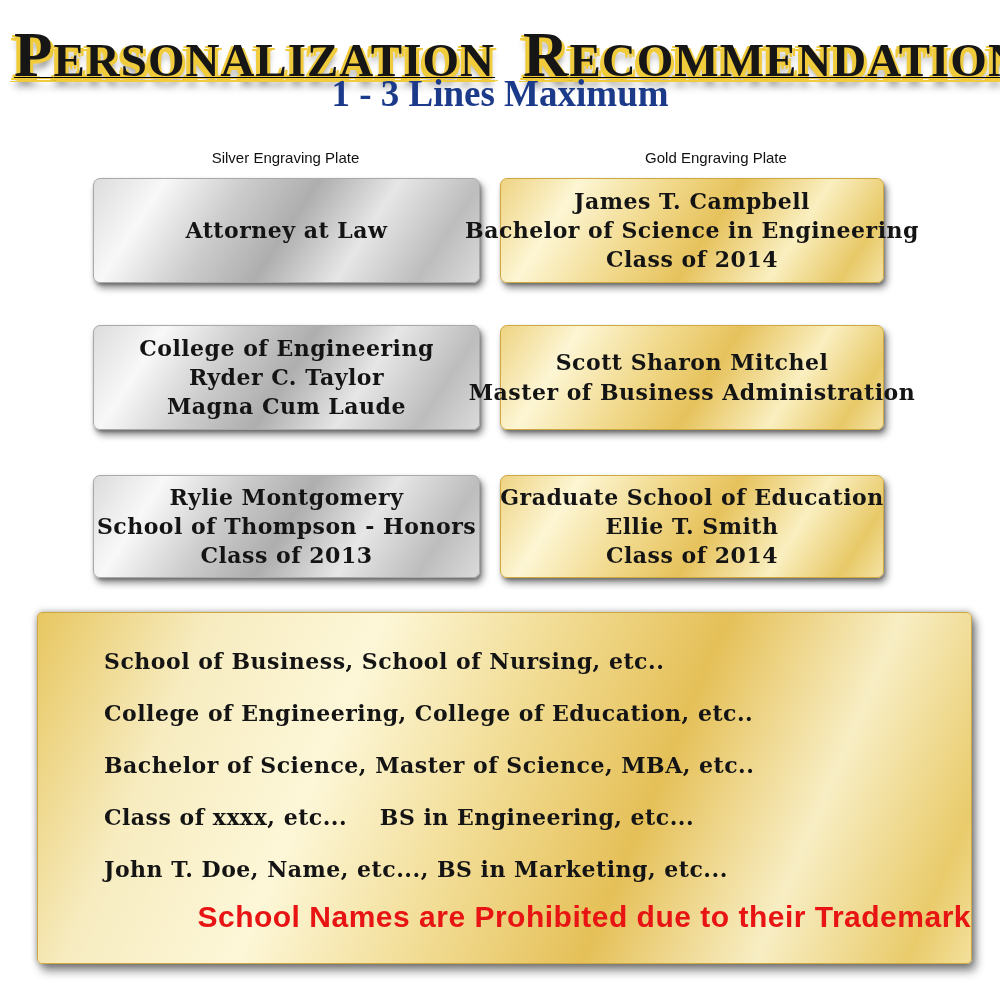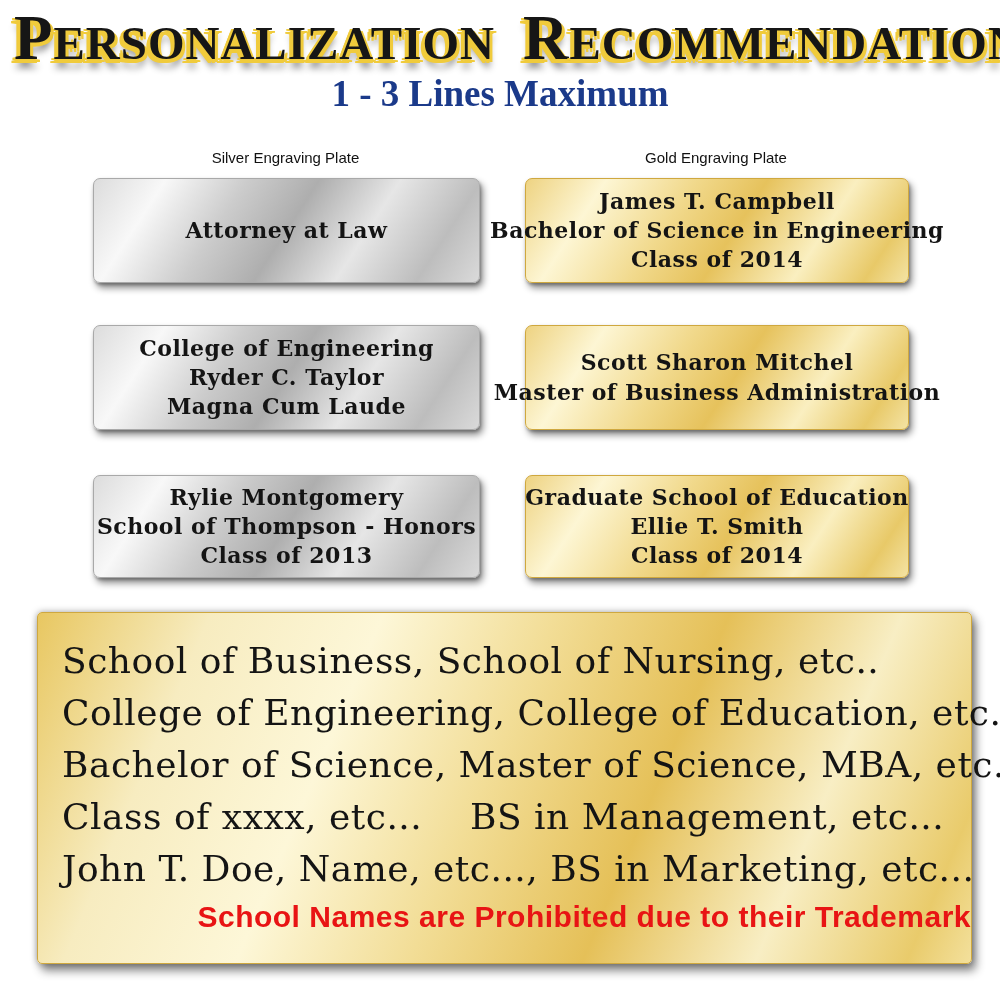--- a/index.html
+++ b/index.html
@@ -1,21 +1,21 @@
 <!DOCTYPE html>
 <html><head>
 <meta charset="utf-8">
 <style>
   html,body{margin:0;padding:0;background:#ffffff;}
   #page{position:relative;width:1000px;height:1000px;background:#ffffff;overflow:hidden;
         font-family:"Liberation Sans",sans-serif;}
 
   
   .title{position:absolute;top:2px;left:0;width:1000px;text-align:center;white-space:nowrap;}
-  .title .word{display:inline-block;margin:0 14px;}
+  .title .word{display:inline-block;margin:17px 14px;text-decoration:underline;}
   .title .cap,.title .rest{
     font-family:"Liberation Serif",serif;font-weight:bold;color:#161616;letter-spacing:1px;
     text-shadow:-3px 1px 0 #f0cb3c, 3px 3px 0 #f0cb3c, 0 4px 0 #f0cb3c,
                 -4px 4px 0 #f0cb3c, 0 9px 7px rgba(0,0,0,0.45);}
   .title .cap{font-size:63px;}
   .title .rest{font-size:47px;}
 
   .subtitle{position:absolute;top:72px;left:0;width:1000px;text-align:center;
     font-family:"Liberation Serif",serif;font-weight:bold;font-size:37px;color:#1b3a8a;}
 
@@ -35,31 +35,31 @@
   .plate.gold{background:linear-gradient(123deg,
      #eed382 0%, #fdf6d4 18%, #f1d98c 38%, #e6c25c 54%, #faefc0 74%, #e8c968 90%, #f4e3a4 100%);
      border:1px solid #cfa83f;}
   .plate .line{font-family:"DejaVu Serif",serif;font-weight:bold;font-size:22px;
      line-height:1.32;color:#141414;letter-spacing:0.5px;text-align:center;white-space:nowrap;}
 
   .p-r1{top:178px;height:103px;}
   .p-r2{top:325px;height:103px;}
   .p-r3{top:475px;height:101px;}
   .p-left{left:93px;width:385px;}
-  .p-right{left:525px;width:382px;}
+  .p-right{left:500px;width:382px;}
 
   
   .examples{position:absolute;left:37px;top:612px;width:935px;height:352px;border-radius:5px;
     background:linear-gradient(113deg,
       #e8c761 0%, #f7ecc0 16%, #fdf7d8 32%, #f2dd96 48%, #e5c058 64%, #f8eec4 80%, #e9cb6b 94%, #f3e09c 100%);
     border:1px solid #cfa83f;
     box-shadow:0 0 7px rgba(0,0,0,0.35), 4px 7px 10px rgba(0,0,0,0.45);
     box-sizing:border-box;padding-top:22px;}
-  .examples .ex-line{font-family:"DejaVu Serif",serif;font-weight:normal;font-size:36px;
-    color:#141414;line-height:52px;padding-left:24px;white-space:pre;letter-spacing:0.5px;}
+  .examples .ex-line{font-family:"DejaVu Serif",serif;font-weight:bold;font-size:22px;
+    color:#141414;line-height:52px;padding-left:66px;white-space:pre;letter-spacing:0.5px;}
   .examples .warning{margin-top:5px;text-align:right;font-family:"Liberation Sans",sans-serif;
     font-weight:bold;font-size:30px;color:#e81414;letter-spacing:0.5px;}
 </style>
 </head>
 <body>
 
 <div id="page">
 
   <div class="title">
     <span class="word"><span class="cap">P</span><span class="rest">ERSONALIZATION</span></span><span class="word"><span class="cap">R</span><span class="rest">ECOMMENDATION</span></span>
@@ -96,18 +96,18 @@
   <div class="plate gold p-r3 p-right">
     <div class="line">Graduate School of Education</div>
     <div class="line">Ellie T. Smith</div>
     <div class="line">Class of 2014</div>
   </div>
 
   <div class="examples">
     <div class="ex-line">School of Business, School of Nursing, etc..</div>
     <div class="ex-line">College of Engineering, College of Education, etc..</div>
     <div class="ex-line">Bachelor of Science, Master of Science, MBA, etc..</div>
-    <div class="ex-line">Class of xxxx, etc...    BS in Management, etc...</div>
+    <div class="ex-line">Class of xxxx, etc...    BS in Engineering, etc...</div>
     <div class="ex-line">John T. Doe, Name, etc..., BS in Marketing, etc...</div>
     <div class="warning">School Names are Prohibited due to their Trademark</div>
   </div>
 
 </div>
 
 </body></html>

